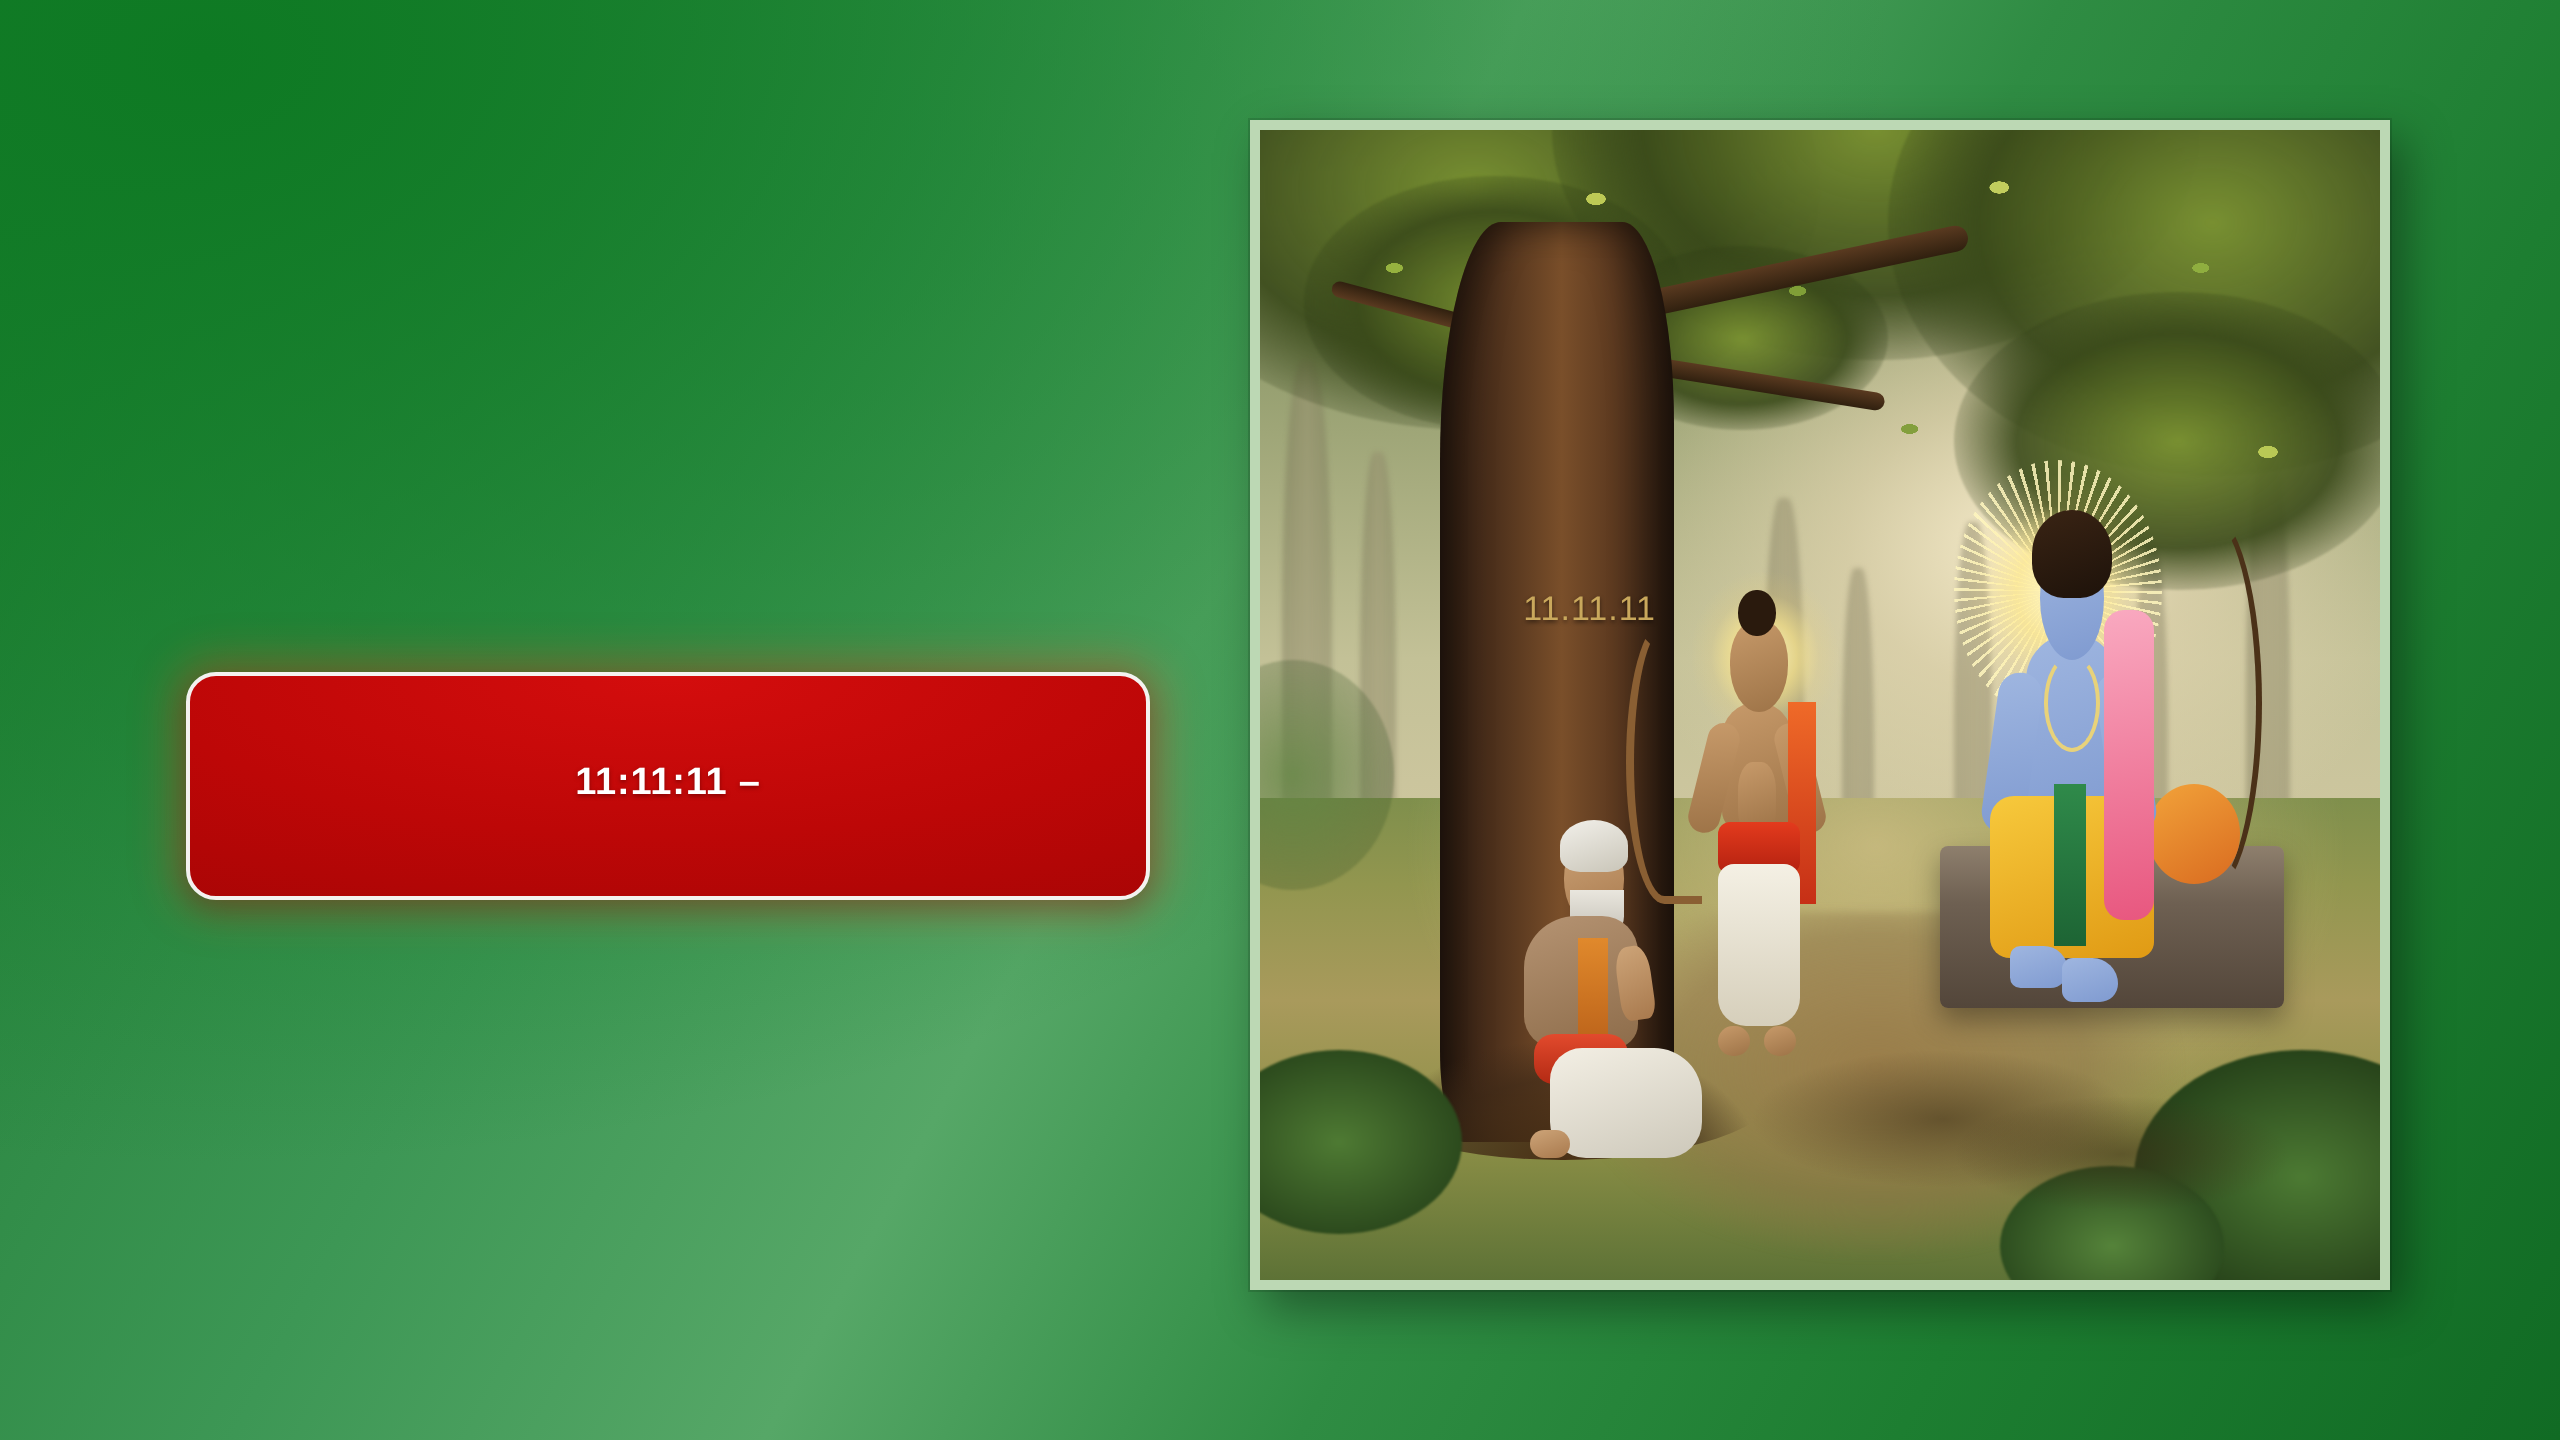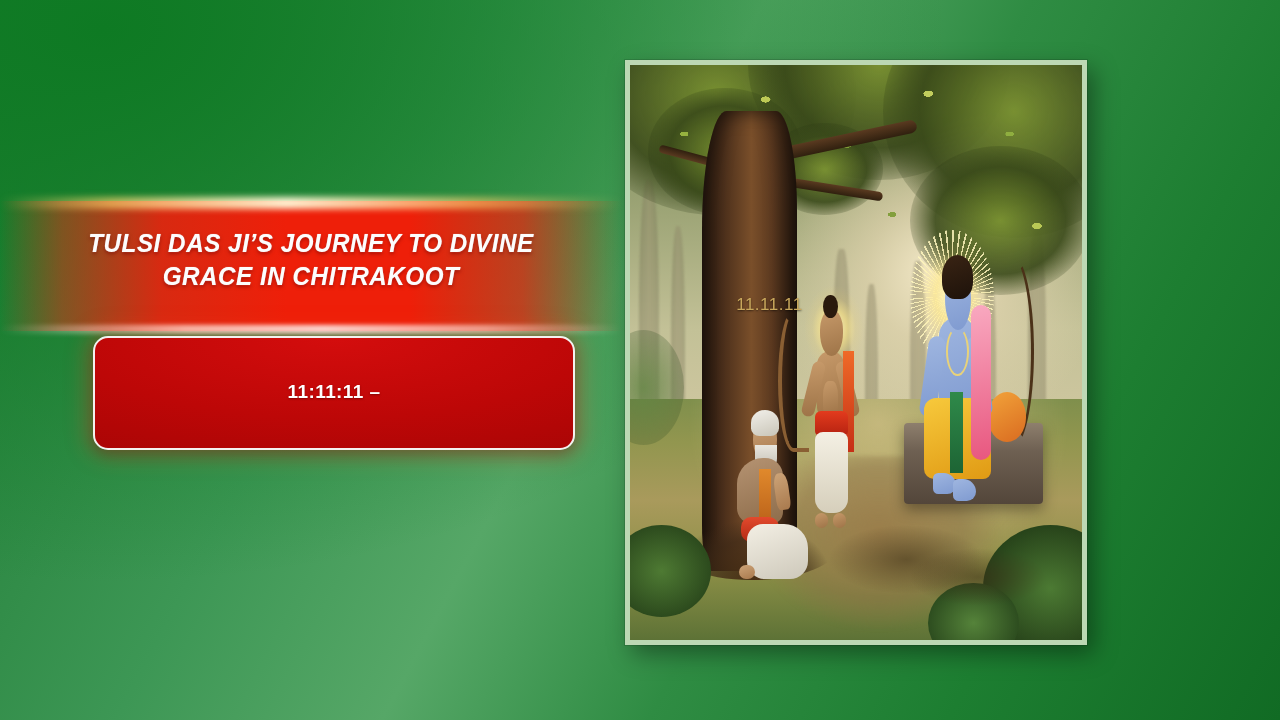--- a/index.html
+++ b/index.html
@@ -10,21 +10,21 @@
       radial-gradient(120% 140% at 8% 4%, #0e7a23 0%, rgba(14,122,35,0) 55%),
       linear-gradient(118deg, #1d7a32 0%, #3d9755 30%, #56a767 46%, #2f8c43 62%, #1d7e31 80%, #116b24 100%);
     position:relative;
   }
 
   
   #stage { position:absolute; inset:0; }
 
   
   .art-frame{
-    position:absolute; left:625px; top:60px; width:462px; height:585px;
+    position:absolute; left:625px; top:60px; width:570px; height:585px;
     border:5px solid #bcd8b4;
     box-shadow: 7px 9px 22px rgba(0,0,0,.38), 0 0 0 1px rgba(0,0,0,.12);
     overflow:hidden; background:#4b5e3a;
   }
   .art-canvas{ position:absolute; inset:0; }
 
   
   .forest-bg{
     position:absolute; inset:0;
     background:
@@ -255,24 +255,18 @@
         <div class="cloth" style="left:16%; top:58%; width:38%; height:14%; border-radius:10px; background:linear-gradient(180deg,#e24a2d,#b32a14);"></div>
         <div class="cloth" style="left:22%; top:62%; width:62%; height:30%; border-radius:16px 24px 18px 18px; background:linear-gradient(160deg,#f3efe4,#cdc8ba);"></div>
         <div class="limb skin-old" style="left:14%; top:84%; width:16%; height:8%; border-radius:10px;"></div>
       </div>
 
       <div class="shadow-blob" style="left:44%; top:80%; width:34%; height:12%;"></div>
       <div class="shadow-blob" style="left:62%; top:84%; width:30%; height:10%;"></div>
     </div>
   </div>
 
-  <div class="title-banner">
-    <div class="banner-title">
-      <span>Tulsi Das Ji’s Journey to Divine</span><br>
-      <span>Grace in Chitrakoot</span>
-    </div>
-  </div>
 
   <div class="subtitle-box">
     <div class="sub-l1">11:11:11 –</div>
   </div>
 
 </div>
 
 </body></html>

